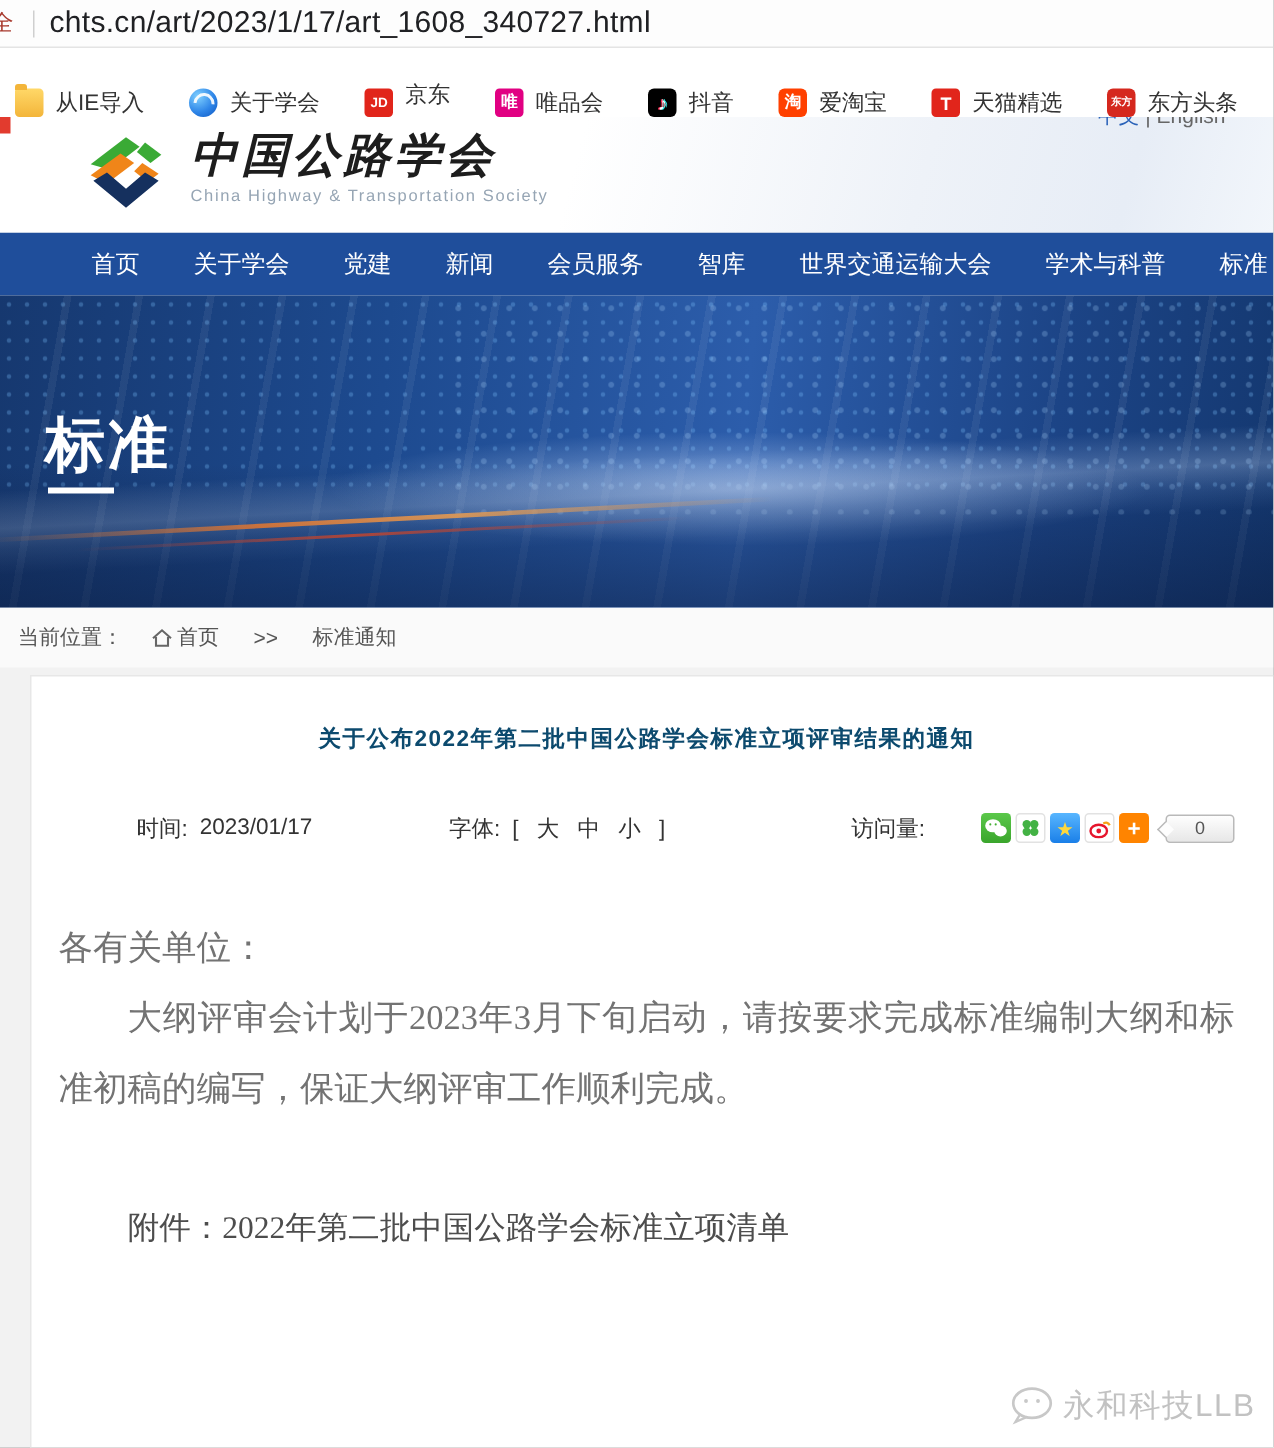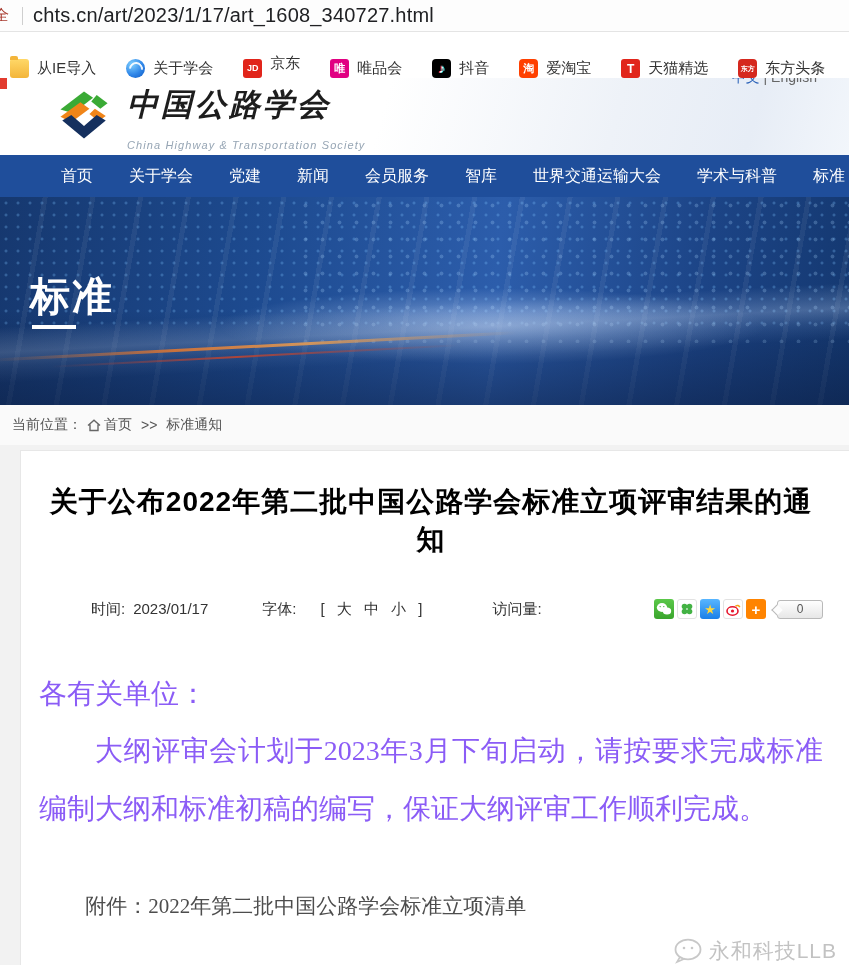--- a/index.html
+++ b/index.html
@@ -38,21 +38,21 @@
   .ic-east { background:#d5281e; font-size:7px; border-radius:4px; }
 
   
   .site-header { height:77px; background:linear-gradient(105deg,#ffffff 45%,#eef2f8 72%,#e7edf6 88%,#f2f6fb);
                  position:relative; overflow:hidden; }
   .red-notch { position:absolute; left:0; top:0; width:7px; height:11px; background:#e23b2e; }
   .logo-wrap { position:absolute; left:55px; top:8px; display:flex; align-items:flex-start; gap:14px; cursor:pointer; }
   .logo-cube { width:58px; height:58px; }
   .logo-text-cn { font-family:"DejaVu Serif","Liberation Serif",serif; font-style:italic; font-weight:bold;
                   font-size:31px; color:#1d1d1d; letter-spacing:3px; line-height:1.2; }
-  .logo-text-en { font-size:11px; color:#96a5b4; letter-spacing:1.1px; margin-top:16px;font-style:italic; }
+  .logo-text-en { font-size:11px; color:#96a5b4; letter-spacing:1.1px; margin-top:2px; }
   .lang-switch { position:absolute; right:32px; top:-9px; font-size:14px; color:#666; }
   .lang-switch b { color:#2a62b8; font-weight:normal; }
 
   
   .nav { height:42px; background:#1f4e9b; display:flex; align-items:center;
          padding-left:43px; gap:0; white-space:nowrap; overflow:hidden; }
   .nav-item { color:#fff; font-size:16px; padding:0 12px; margin:0 6px; cursor:pointer; }
 
   
   .banner { height:208px; position:relative; overflow:hidden;
@@ -79,60 +79,60 @@
       transform:rotate(-3deg); }
   .banner-bottom { position:absolute; left:0; right:0; bottom:0; height:46%;
       background:linear-gradient(rgba(10,26,60,0), rgba(10,26,60,.5));
       }
   .banner-title { position:absolute; left:30px; top:72px; color:#fff; font-size:40px;
       font-weight:bold; letter-spacing:2px; }
   .banner-underline { position:absolute; left:32px; top:128px; width:44px; height:4px; background:#fff; }
 
   
   .breadcrumb { height:40px; background:#fafafa; display:flex; align-items:center;
-                padding-left:12px; font-size:14px; color:#555; gap:5px; }
+                padding-left:12px; font-size:14px; color:#555; gap:19px; }
   .crumb-home { display:flex; align-items:center; gap:3px; cursor:pointer; color:#555; }
   .crumb-sep { margin:0 4px; color:#555; }
   .crumb-current { cursor:pointer; }
 
   
   .content-area { padding:5px 0 0 20px; height:520px; }
   .card { background:#fff; border:1px solid #e7e7e7; border-right:none; min-height:516px;
           position:relative; padding:32px 26px 20px 18px; }
-  .art-title { text-align:center; font-size:28px; font-weight:bold; color:#000000;
+  .art-title { text-align:center; font-size:15px; font-weight:bold; color:#0c4a6e;
                letter-spacing:1px; margin-bottom:40px; }
   .meta-row { display:flex; align-items:center; font-size:15px; color:#333; padding-left:52px; }
   .meta-time { display:flex; gap:8px; }
-  .meta-font { margin-left:54px; display:flex; gap:24px; }
+  .meta-font { margin-left:91px; display:flex; gap:8px; }
   .meta-font .opts { letter-spacing:4px; cursor:pointer;text-align:right; }
-  .meta-visits { margin-left:66px; }
+  .meta-visits { margin-left:120px; }
   .share-box { margin-left:auto; display:flex; align-items:center; gap:3px; }
   .sh { width:20px; height:20px; border-radius:3px; display:inline-flex; align-items:center;
         justify-content:center; cursor:pointer; flex:none; }
   .sh-wechat { background:linear-gradient(#5bc84a,#3aa52c); }
   .sh-clover { background:#fff; border:1px solid #e2e2e2; }
   .sh-qzone { background:linear-gradient(#58b6ff,#1a7fe8); color:#ffd83d; font-size:13px; line-height:1; }
   .sh-weibo { background:#fff; border:1px solid #e2e2e2; }
   .sh-plus { background:#ff8400; color:#fff; font-size:15px; font-weight:bold; line-height:1; }
   .share-counter { width:46px; height:19px; margin-left:8px; border:1px solid #b9b9b9; border-radius:3px;
         background:linear-gradient(#fefefe,#e7e7e7); color:#555; font-size:12px;
         display:flex; align-items:center; justify-content:center; position:relative; }
   .share-counter::before { content:""; position:absolute; left:-5px; top:5px; width:7px; height:7px;
         background:#fdfdfd; border-left:1px solid #b9b9b9; border-bottom:1px solid #b9b9b9;
         transform:rotate(45deg); }
 
   .art-body { margin-top:46px; font-family:"Liberation Serif","DejaVu Serif",serif;
-              font-size:28px; color:#8b5cf6; line-height:2.05; text-align:justify; }
+              font-size:23px; color:#737373; line-height:2.05; text-align:justify; }
   .art-body .salute { text-indent:0; }
   .art-body p.indent { text-indent:2em; }
   .attachments { margin-top:48px; font-family:"Liberation Serif","DejaVu Serif",serif;
                  font-size:21px; color:#4d4d4d; line-height:2.0; }
   .attach-line { padding-left:2.2em; }
 
-  .watermark { position:absolute; right:12px; bottom:0; display:flex; align-items:center;
+  .watermark { position:absolute; right:12px; bottom:14px; display:flex; align-items:center;
                gap:6px; color:#c2c2c2; font-size:21px; letter-spacing:1px; }
 </style>
 </head>
 <body>
 
 <div class="page">
 
   <div class="urlbar">
     <span class="sec-label">全</span>
     <span class="url-divider"></span>

